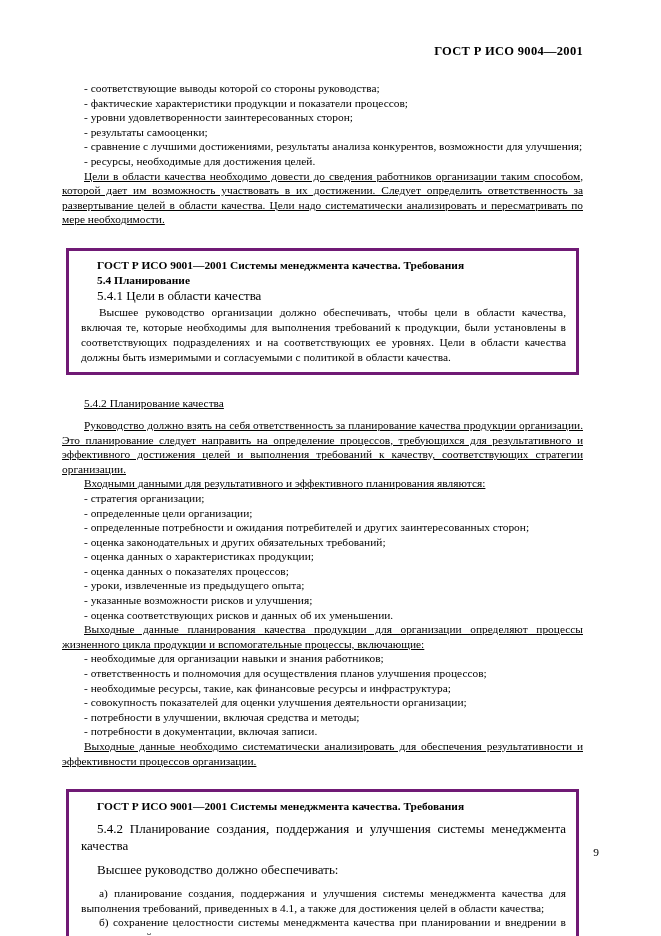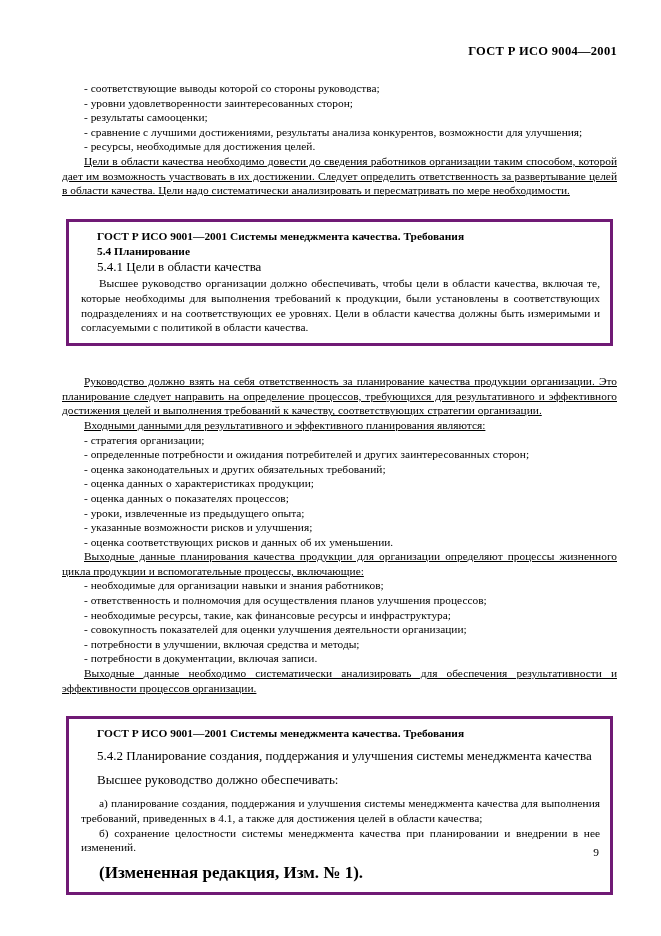--- a/index.html
+++ b/index.html
@@ -11,21 +11,21 @@
     height: 936px;
     background: #ffffff;
     font-family: "Liberation Serif", "DejaVu Serif", serif;
     color: #000000;
   }
   .page {
     position: relative;
     width: 661px;
     height: 936px;
     box-sizing: border-box;
-    padding: 44px 44px 0 62px;
+    padding: 44px 78px 0 62px;
   }
   .header {
     text-align: right;
     font-weight: bold;
     font-size: 12.5px;
     letter-spacing: 0.3px;
     margin: 0 0 22px 0;
   }
   .para {
     font-size: 11.4px;
@@ -92,45 +92,48 @@
 </style>
 </head>
 <body>
 
 <div class="page">
 
   <div class="header">ГОСТ Р ИСО 9004—2001</div>
 
   <div>
     <div class="list-item">- соответствующие выводы которой со стороны руководства;</div>
+    <div class="list-item">- фактические характеристики продукции и показатели процессов;</div>
     <div class="list-item">- уровни удовлетворенности заинтересованных сторон;</div>
     <div class="list-item">- результаты самооценки;</div>
     <div class="list-item">- сравнение с лучшими достижениями, результаты анализа конкурентов, возможности для улучшения;</div>
     <div class="list-item">- ресурсы, необходимые для достижения целей.</div>
   </div>
 
   <div class="para indent">Цели в области качества необходимо довести до сведения работников организации таким способом, которой дает им возможность участвовать в их достижении. Следует определить ответственность за развертывание целей в области качества. Цели надо систематически анализировать и пересматривать по мере необходимости.</div>
 
   <div class="spacer-lg"></div>
 
   <div class="box">
     <div class="box-title">ГОСТ Р ИСО 9001—2001 Системы менеджмента качества. Требования</div>
     <div class="box-sub">5.4 Планирование</div>
     <div class="box-line">5.4.1 Цели в области качества</div>
     <div class="box-para">Высшее руководство организации должно обеспечивать, чтобы цели в области качества, включая те, которые необходимы для выполнения требований к продукции, были установлены в соответствующих подразделениях и на соответствующих ее уровнях. Цели в области качества должны быть измеримыми и согласуемыми с политикой в области качества.</div>
   </div>
 
   <div class="spacer-lg"></div>
 
+  <div class="para indent">5.4.2 Планирование качества</div>
   <div class="spacer-sm"></div>
   <div class="para indent">Руководство должно взять на себя ответственность за планирование качества продукции организации. Это планирование следует направить на определение процессов, требующихся для результативного и эффективного достижения целей и выполнения требований к качеству, соответствующих стратегии организации.</div>
   <div class="para indent">Входными данными для результативного и эффективного планирования являются:</div>
 
   <div>
     <div class="list-item">- стратегия организации;</div>
+    <div class="list-item">- определенные цели организации;</div>
     <div class="list-item">- определенные потребности и ожидания потребителей и других заинтересованных сторон;</div>
     <div class="list-item">- оценка законодательных и других обязательных требований;</div>
     <div class="list-item">- оценка данных о характеристиках продукции;</div>
     <div class="list-item">- оценка данных о показателях процессов;</div>
     <div class="list-item">- уроки, извлеченные из предыдущего опыта;</div>
     <div class="list-item">- указанные возможности рисков и улучшения;</div>
     <div class="list-item">- оценка соответствующих рисков и данных об их уменьшении.</div>
   </div>
 
   <div class="para indent">Выходные данные планирования качества продукции для организации определяют процессы жизненного цикла продукции и вспомогательные процессы, включающие:</div>

